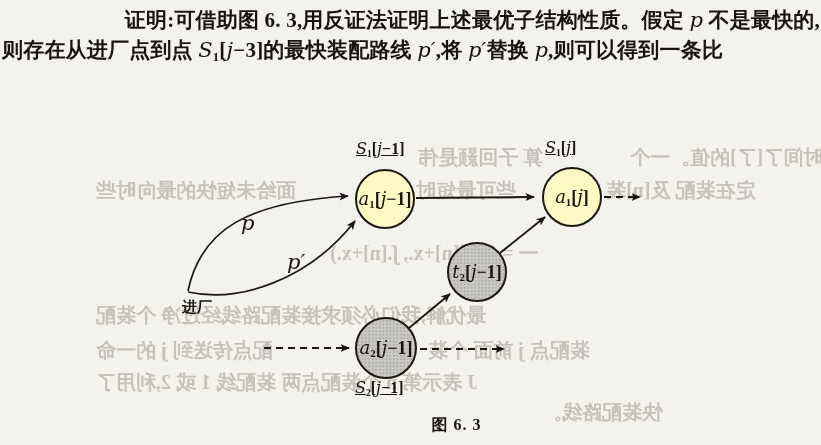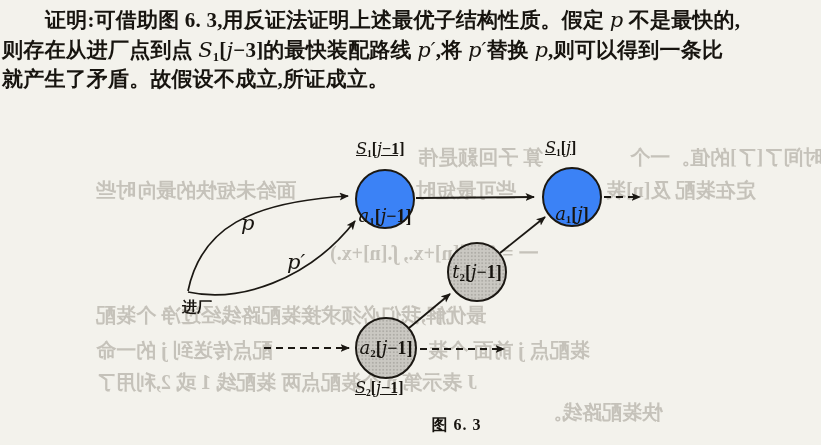--- a/index.html
+++ b/index.html
@@ -8,39 +8,39 @@
     background:#f3f2ec;
     font-family:"Liberation Serif","DejaVu Serif",serif;
     color:#17140f;
   }
   
   .para{position:absolute;left:2px;top:6px;width:818px;}
   .pline{
     white-space:nowrap;height:29.6px;line-height:29.6px;
     font-size:21px;font-weight:600;letter-spacing:.2px;
   }
-  .pline.first{text-indent:43px;}
+  .pline.first{text-indent:43px;text-align:right;}
   .it{font-style:italic;font-family:"DejaVu Serif","Liberation Serif",serif;font-weight:500;}
   .bd{font-weight:800;}
   .sb{font-size:.6em;vertical-align:-.28em;font-style:normal;}
   
   .bleed{
     position:absolute;white-space:nowrap;
     font-size:20px;font-weight:700;color:#a19c92;opacity:.55;
     transform:scaleX(-1);filter:blur(.4px);
     pointer-events:none;
   }
   
   .fig-label{position:absolute;font-size:16px;white-space:nowrap;font-weight:600;text-decoration:underline;}
   .node{
     position:absolute;border:2.5px solid #1b1813;border-radius:50%;
     display:flex;align-items:center;justify-content:center;
     font-size:18px;font-weight:600;white-space:nowrap;box-sizing:border-box;
   }
-  .node.light{background:#3b82f6;align-items:flex-end;}
+  .node.light{background:#fef9c3;}
   .node.shaded{
     background-color:#cac8c2;
     background-image:radial-gradient(#aeaca6 .8px, rgba(0,0,0,0) .9px);
     background-size:3.5px 3.5px;
   }
   .curve-label{position:absolute;font-size:21px;}
   .entry-label{position:absolute;font-size:15px;font-weight:600;font-family:Liberation Serif, serif;}
   .caption{
     position:absolute;left:16px;top:415px;width:821px;text-align:center;
     font-size:16px;font-weight:800;letter-spacing:1px;padding-left:30px;
@@ -60,21 +60,20 @@
   <div class="bleed" style="left:96px;top:302px;">最优解,我们必须求接装配路线经过净 个装配</div>
   <div class="bleed" style="left:96px;top:337px;">配点传送到 j 的一命</div>
   <div class="bleed" style="left:428px;top:337px;">装配点 j 前面 个装</div>
   <div class="bleed" style="left:96px;top:369px;">J 表示第 n 个装配点两 装配线 1 或 2,利用了</div>
   <div class="bleed" style="left:542px;top:399px;">快装配路线。</div>
 </div>
 
 <div class="para">
   <div class="pline first"><span class="bd">证明:</span><span>可借助图 6. 3,用反证法证明上述最优子结构性质。假定 </span><span class="it">p</span><span> 不是最快的,</span></div>
   <div class="pline"><span>则存在从进厂点到点 </span><span class="it">S</span><span class="sb">1</span><span>[</span><span class="it">j</span><span>−3]的最快装配路线 </span><span class="it">p′</span><span>,将 </span><span class="it">p′</span><span>替换 </span><span class="it">p</span><span>,则可以得到一条比</span></div>
-  <div class="pline"><span>就产生了矛盾。故假设不成立,所证成立。</span></div>
 </div>
 
 <div>
 
   <svg class="arrows" width="821" height="445" viewBox="0 0 821 445">
     <defs>
       <marker id="ah" markerWidth="11" markerHeight="9" refX="8.5" refY="4" orient="auto" markerUnits="userSpaceOnUse">
         <path d="M0,0 L9.5,4 L0,8 L2.2,4 Z" fill="#1b1813"></path>
       </marker>
     </defs>

